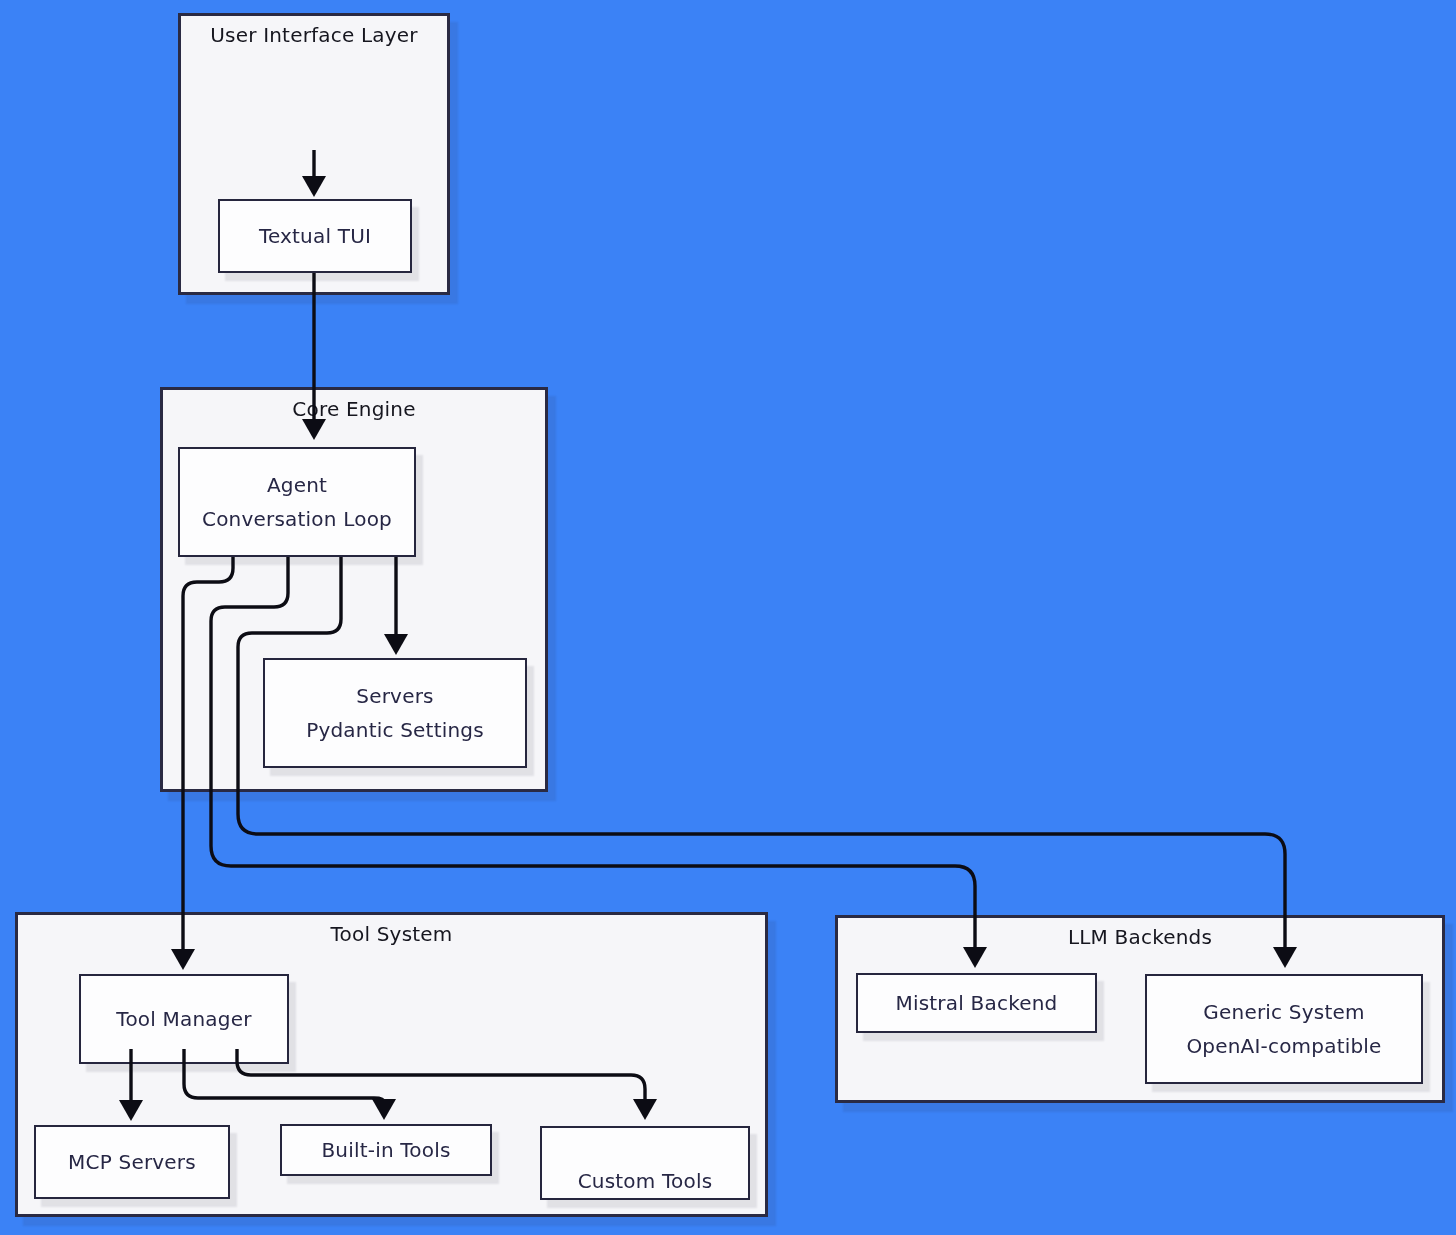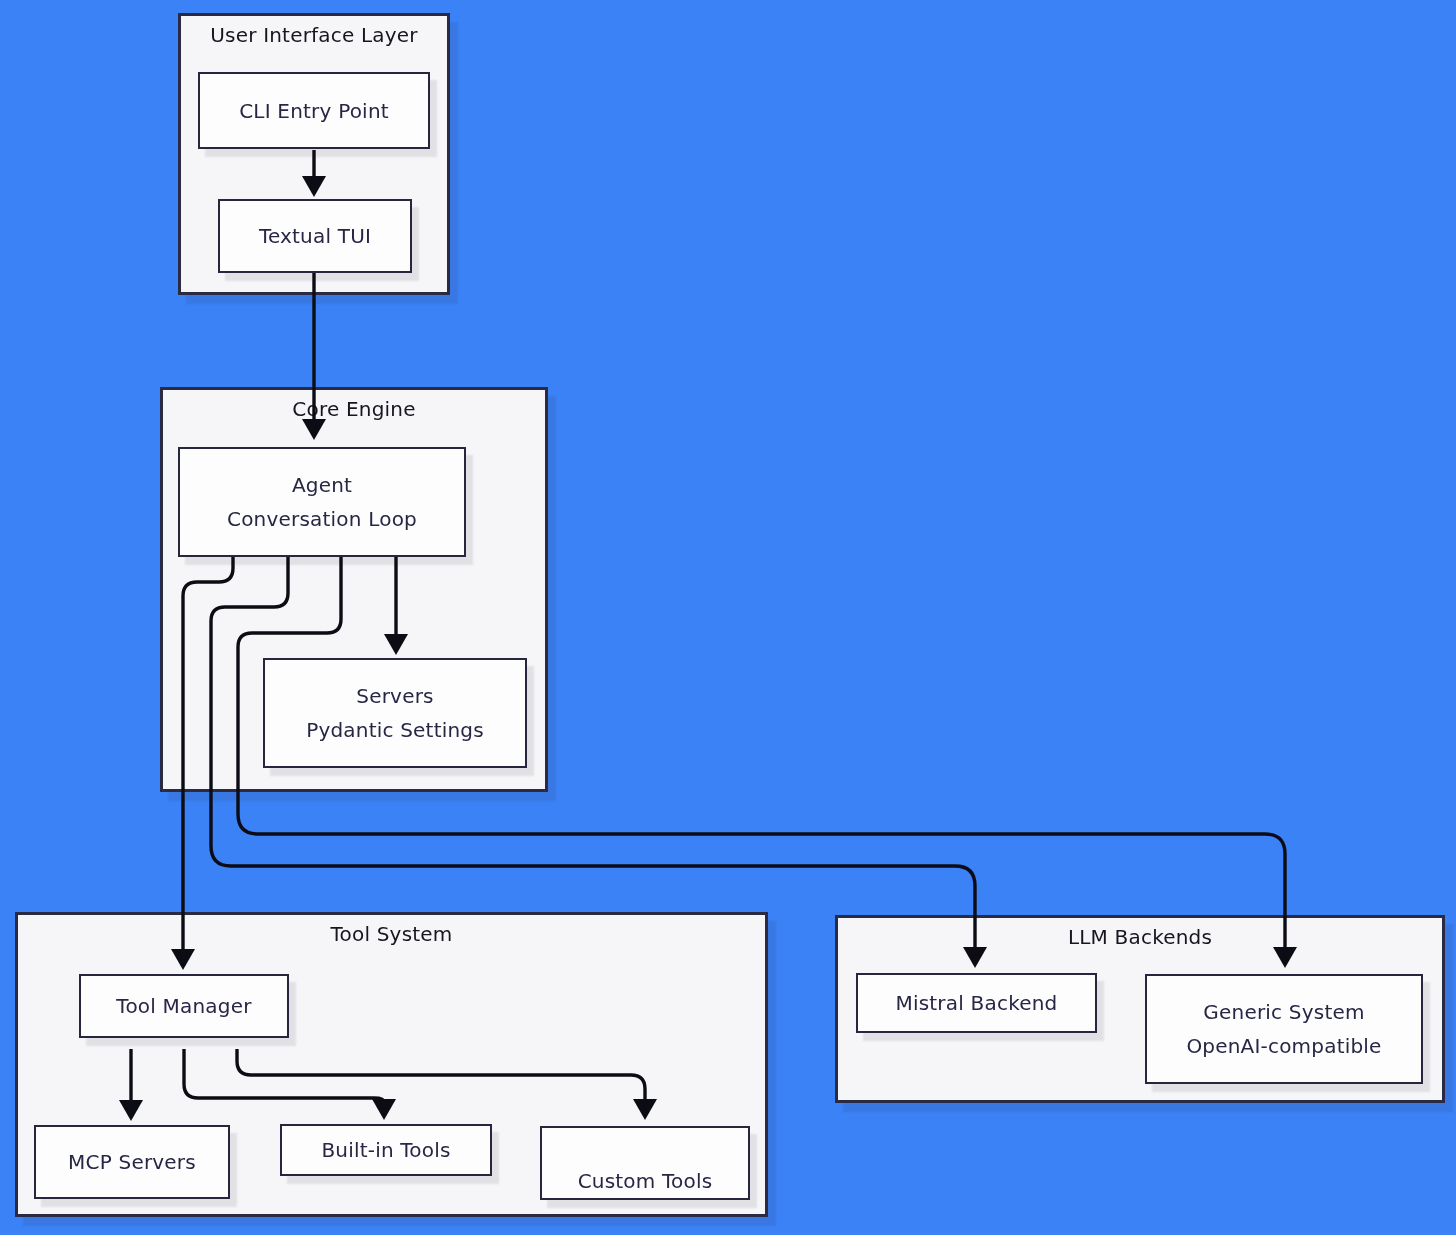--- a/index.html
+++ b/index.html
@@ -78,39 +78,36 @@
   </div>
 
   <div class="container-box" style="left:15px; top:912px; width:753px; height:305px;">
     <div class="container-title">Tool System</div>
   </div>
 
   <div class="container-box" style="left:835px; top:915px; width:610px; height:188px;">
     <div class="container-title">LLM Backends</div>
   </div>
 
-  <div class="node" style="left:198px; top:72px; width:232px; height:77px;">
-    <span>CLI Entry Point</span>
-  </div>
 
   <div class="node" style="left:218px; top:199px; width:194px; height:74px;">
     <span>Textual TUI</span>
   </div>
 
-  <div class="node" style="left:178px; top:447px; width:288px; height:110px;">
+  <div class="node" style="left:178px; top:447px; width:238px; height:110px;">
     <span>Agent</span>
     <span>Conversation Loop</span>
   </div>
 
   <div class="node" style="left:263px; top:658px; width:264px; height:110px;">
     <span>Servers</span>
     <span>Pydantic Settings</span>
   </div>
 
-  <div class="node" style="left:79px; top:974px; width:210px; height:64px;">
+  <div class="node" style="left:79px; top:974px; width:210px; height:90px;">
     <span>Tool Manager</span>
   </div>
 
   <div class="node" style="left:34px; top:1125px; width:196px; height:74px;">
     <span>MCP Servers</span>
   </div>
 
   <div class="node" style="left:280px; top:1124px; width:212px; height:52px;">
     <span>Built-in Tools</span>
   </div>

